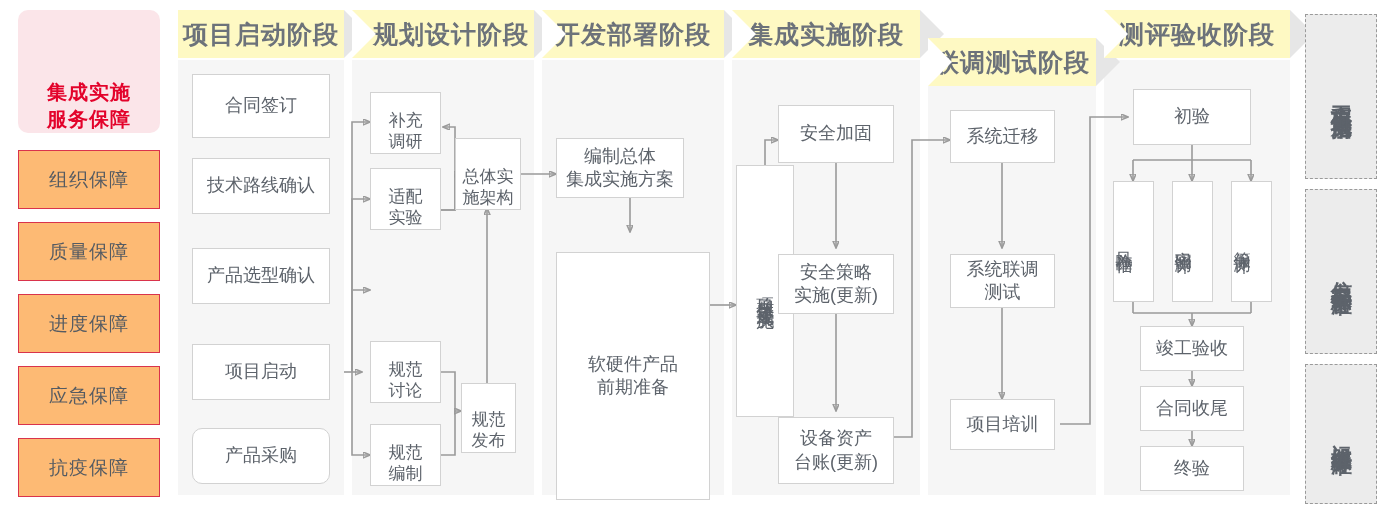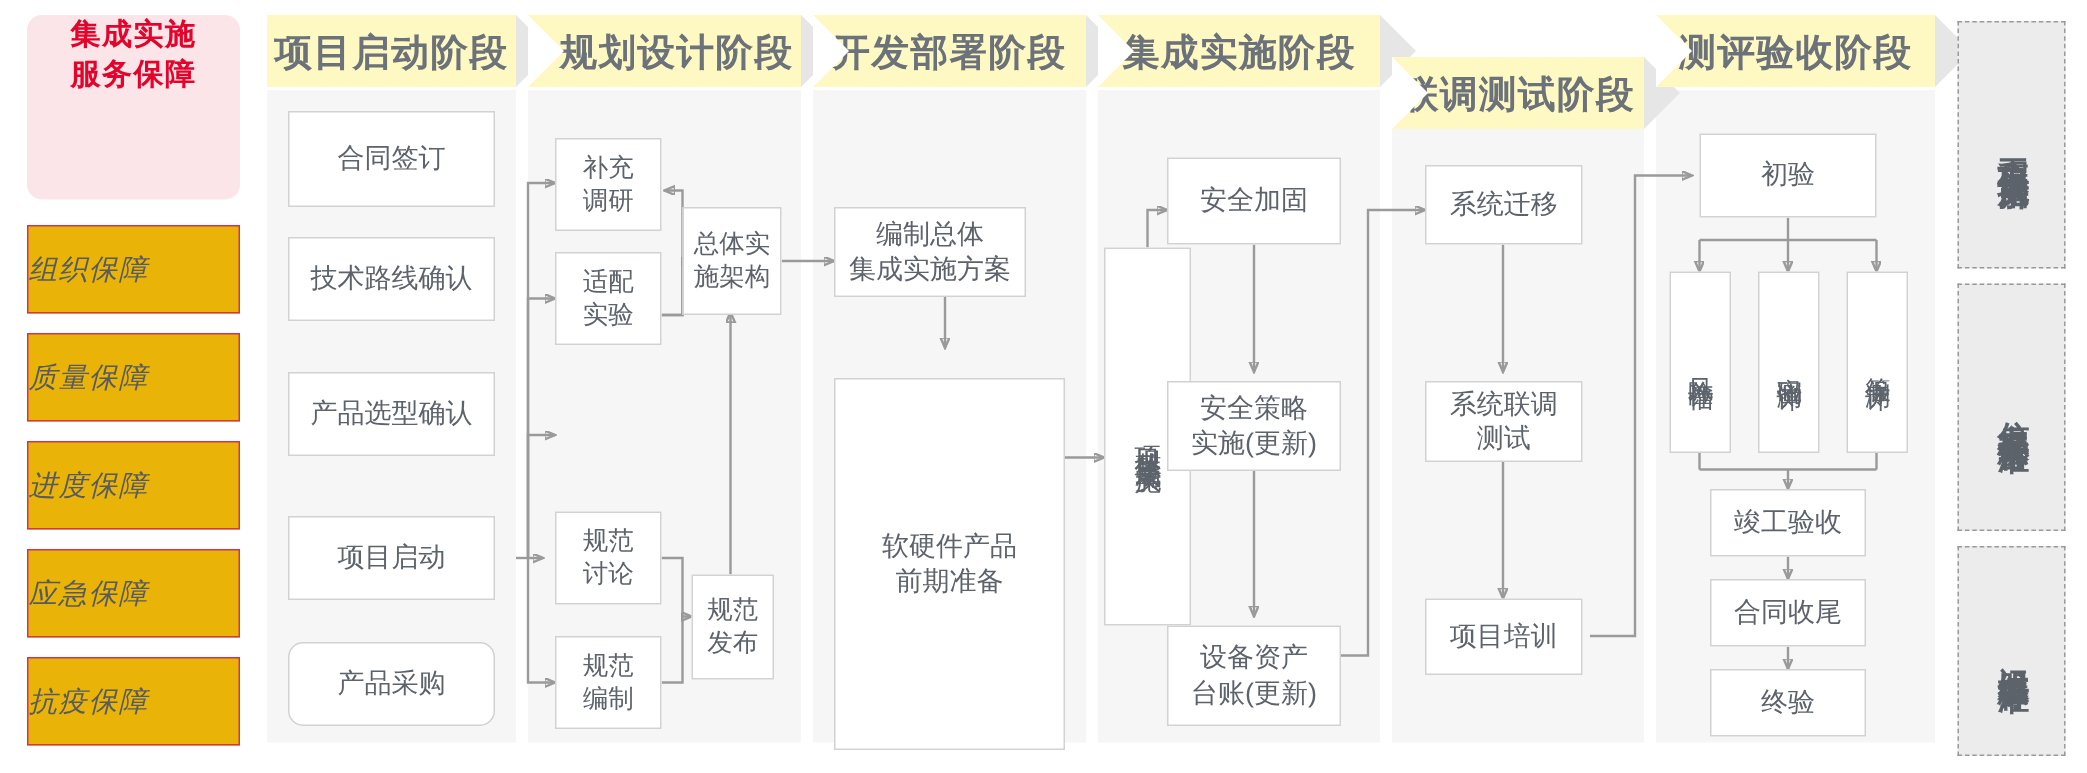--- a/index.html
+++ b/index.html
@@ -10,31 +10,30 @@
     overflow:hidden;
     position:relative;
   }
   #root{position:absolute;left:0;top:0;width:1391px;height:515px;}
 
   
   .sidebar{position:absolute;left:18px;top:10px;width:142px;height:495px;}
   .side-title{
     position:absolute;left:0;top:0;width:142px;height:123px;
     background:#fbe5e9;border-radius:10px;
-    display:flex;align-items:flex-start;justify-content:center;
+    display:flex;align-items:flex-end;justify-content:center;
     color:#e3032b;font-weight:bold;font-size:20px;line-height:1.35;
     text-align:center;letter-spacing:1px;
   }
   .side-item{
     position:absolute;left:0;width:142px;height:59px;
-    background:#eab308;border:1.6px solid #d9334c;
-    display:flex;align-items:center;justify-content:flex-start;
+    background:#fdba74;border:1.6px solid #d9334c;
+    display:flex;align-items:center;justify-content:center;
     color:#555b62;font-size:19px;letter-spacing:1px;
     box-sizing:border-box;
-    font-style:italic;
   }
 
   
   .col{position:absolute;top:60px;background:#f6f6f6;}
   .col-head{
     position:absolute;top:10px;height:48px;
     background:#fef9c3;
     display:flex;align-items:center;justify-content:center;
     color:#6c727a;font-size:25px;font-weight:bold;letter-spacing:1px;
     box-sizing:border-box;
@@ -50,21 +49,21 @@
     clip-path:polygon(0 0,100% 50%,0 100%);
   }
 
   
   .node{
     position:absolute;background:#ffffff;border:1px solid #d2d2d2;
     display:flex;align-items:center;justify-content:center;
     text-align:center;color:#5d636b;font-size:18px;line-height:1.28;
     box-sizing:border-box;
   }
-  .node.sm{font-size:17px;}
+  .node.sm{font-size:17px;align-items:flex-end;}
   .node.vert{
     writing-mode:vertical-rl;text-orientation:upright;
     letter-spacing:2px;line-height:1.15;
   }
 
   
   .std{
     position:absolute;background:#ececec;border:1.5px dashed #9a9a9a;
     box-sizing:border-box;
     display:flex;align-items:center;justify-content:center;

